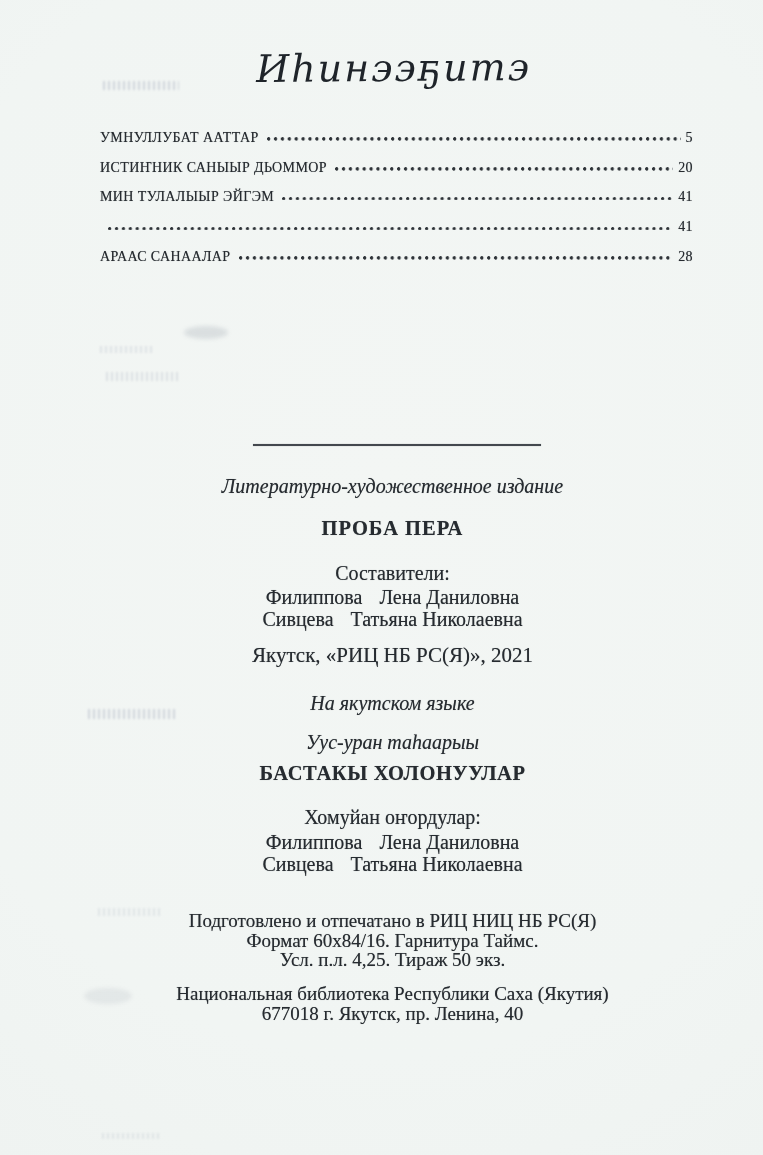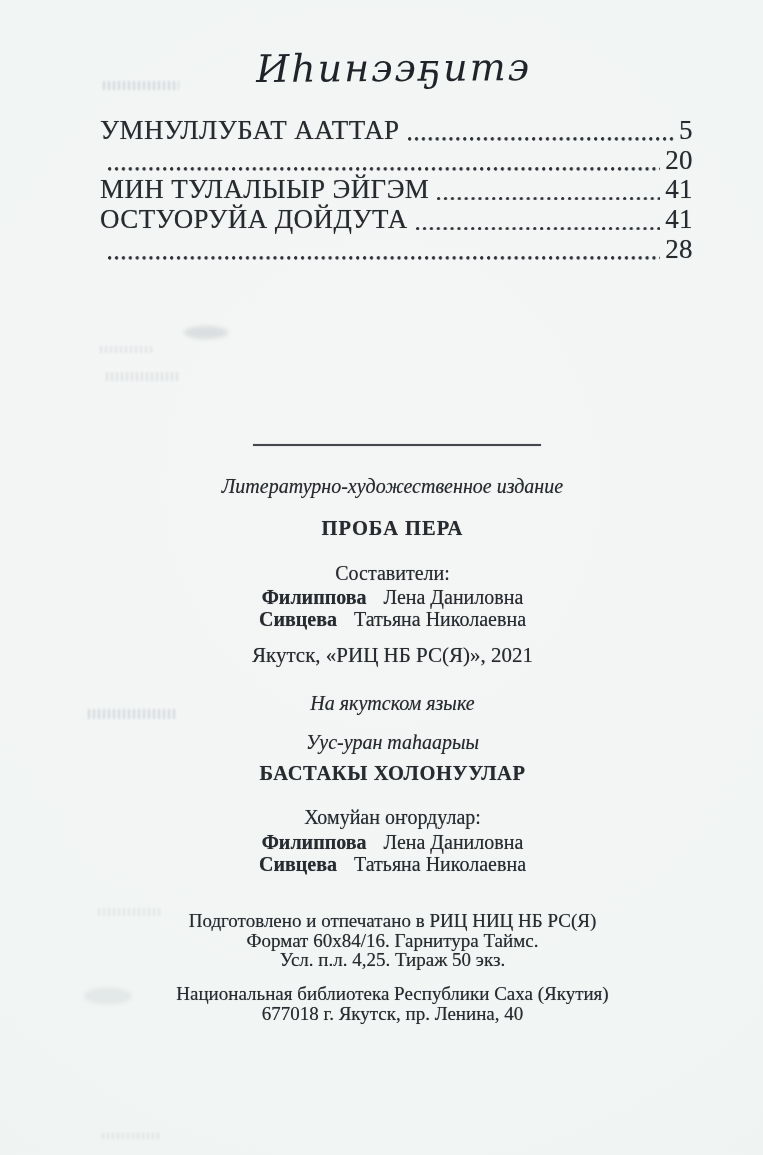--- a/index.html
+++ b/index.html
@@ -14,35 +14,35 @@
   
   .script-title {
     position:absolute; top:46px; left:0; width:100%; text-align:center;
     transform: translateX(12px) rotate(-0.4deg);
     font-family:"DejaVu Serif",serif; font-style:italic;
     font-size:38px; letter-spacing:2px; color:#1f242a;
   }
 
   
   .toc { position:absolute; top:119px; left:100px; width:593px; }
-  .toc-row { display:flex; align-items:flex-end; height:29.8px; font-size:27px; letter-spacing:0.4px; white-space:nowrap; }
+  .toc-row { display:flex; align-items:flex-end; height:29.8px; font-size:14px; letter-spacing:0.4px; white-space:nowrap; }
   .toc-label { padding-bottom:3px; }
   .toc-dots {
     flex:1; height:3.6px; margin:0 5px 8px 8px;
     background-image: radial-gradient(circle at 1.7px 1.7px, #2e3338 1.25px, rgba(46,51,56,0) 1.95px);
     background-size:6.9px 3.6px; background-repeat:repeat-x; background-position:left bottom;
   }
   .toc-page { padding-bottom:3px; }
 
   
   .line { position:absolute; left:0; width:100%; text-align:center; transform:translateX(11px); font-size:20px; line-height:1.1; }
   .italic { font-style:italic; }
   .bold   { font-weight:bold; }
   .divider { position:absolute; top:444px; left:253px; width:288px; height:2px; background:#43484e; box-shadow:0 0 1px rgba(67,72,78,.6); }
-  .name-line .surname { font-weight:bold; margin-right:17px; }
+  .name-line .surname { font-weight:normal; margin-right:17px; }
   .block { position:absolute; left:0; width:100%; text-align:center; transform:translateX(11px); font-size:19px; line-height:19.6px; }
   .block div { white-space:nowrap; }
 
   
   .artifact { position:absolute; pointer-events:none; }
   .bleed {
     background-image: repeating-linear-gradient(90deg, rgba(100,110,145,0.32) 0 1.6px, rgba(100,110,145,0) 1.6px 5px);
     filter: blur(0.8px); opacity:.75;
   }
   .smudge { background: rgba(96,106,122,0.16); filter: blur(2.2px); border-radius:50%; }
@@ -63,34 +63,35 @@
 
   <div class="script-title">Иһинээҕитэ</div>
 
   <div class="toc ink">
     <div class="toc-row">
       <span class="toc-label">УМНУЛЛУБАТ ААТТАР</span>
       <span class="toc-dots"></span>
       <span class="toc-page">5</span>
     </div>
     <div class="toc-row">
+      <span class="toc-label">ИСТИҤНИК САНЫЫР ДЬОММОР</span>
       <span class="toc-dots"></span>
       <span class="toc-page">20</span>
     </div>
     <div class="toc-row">
       <span class="toc-label">МИН ТУЛАЛЫЫР ЭЙГЭМ</span>
       <span class="toc-dots"></span>
       <span class="toc-page">41</span>
     </div>
     <div class="toc-row">
-      <span class="toc-label">ОСТУОРУЙА ДОЙДУТА</span>
       <span class="toc-dots"></span>
       <span class="toc-page">41</span>
     </div>
     <div class="toc-row">
+      <span class="toc-label">АРААС САНААЛАР</span>
       <span class="toc-dots"></span>
       <span class="toc-page">28</span>
     </div>
   </div>
 
   <div class="divider"></div>
 
   <div class="line italic ink" style="top:475px;">Литературно-художественное издание</div>
   <div class="line bold ink" style="top:517px; font-size:20.5px; letter-spacing:1px;">ПРОБА ПЕРА</div>
 

